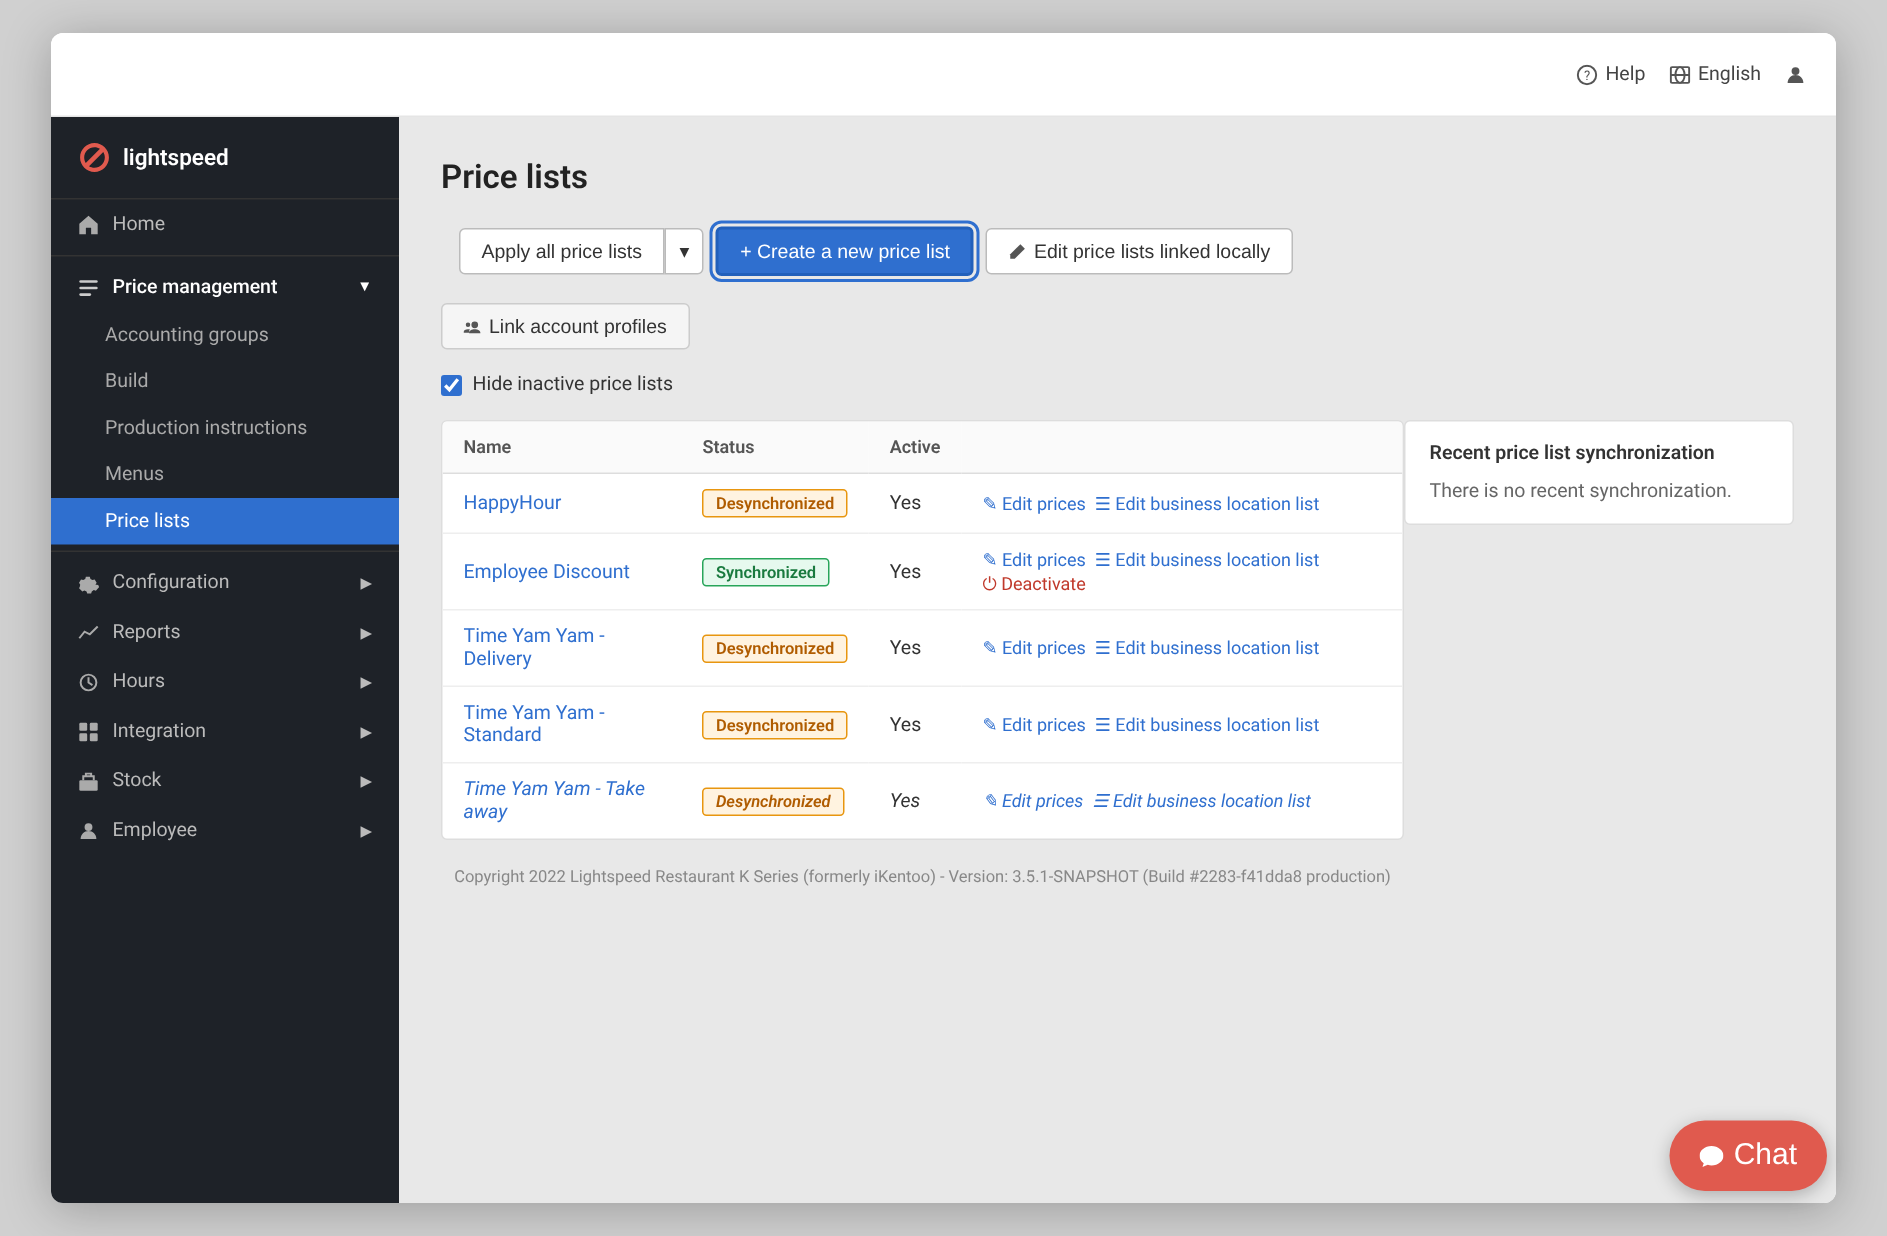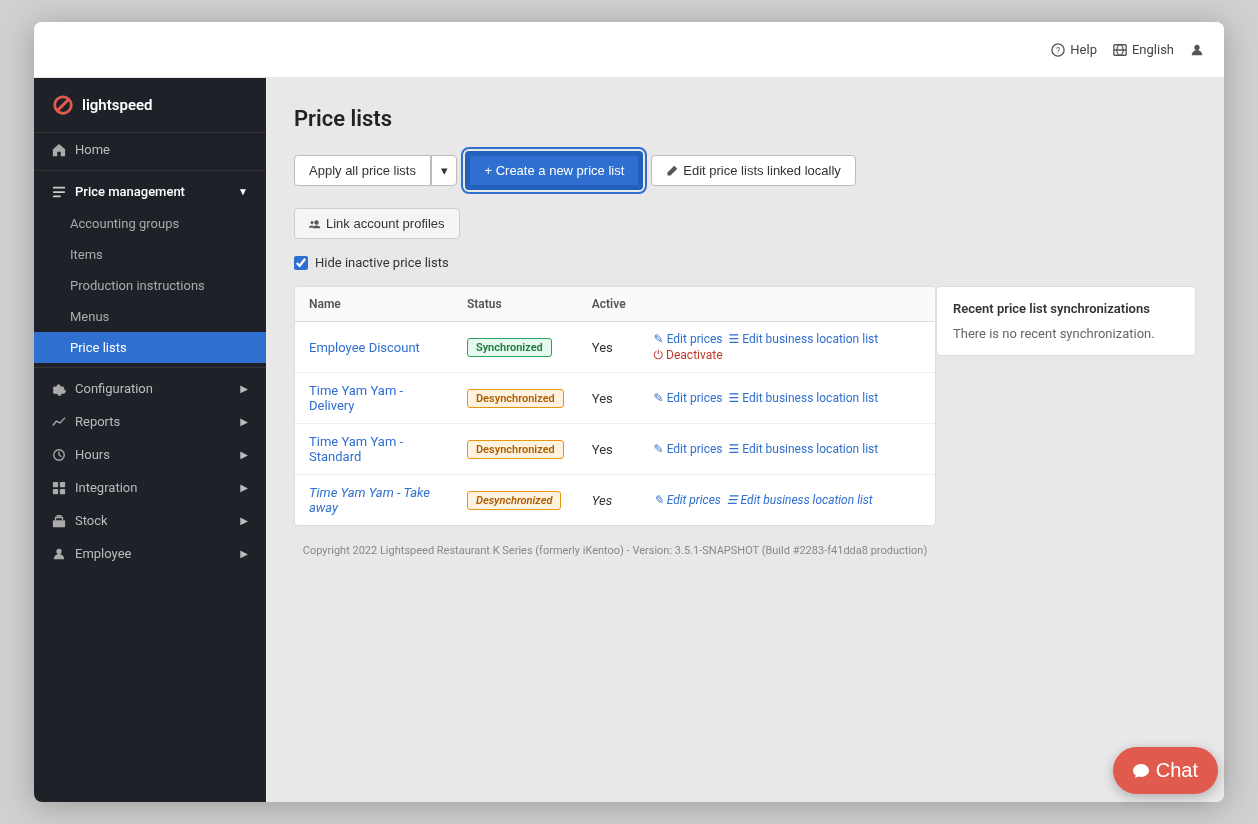--- a/index.html
+++ b/index.html
@@ -27,23 +27,23 @@
     .sidebar-divider { height: 1px; background: #333; margin: 4px 0; }
     .chevron { font-size: 10px; margin-left: auto; }
 
     
     .content { flex: 1; background: #e8e8e8; overflow-y: auto; padding: 28px 28px 20px 28px; display: flex; flex-direction: column; gap: 16px; }
 
     .page-title { font-size: 22px; font-weight: 600; color: #222; margin-bottom: 4px; }
 
     .toolbar { display: flex; align-items: center; gap: 8px; flex-wrap: wrap; }
 
-    .btn { display: inline-flex; align-items: center; gap: 5px; padding: 7px 14px; border-radius: 4px; border: 5px solid #7f1d1d; background: #fff; color: #333; font-size: 13px; cursor: pointer; white-space: nowrap; }
+    .btn { display: inline-flex; align-items: center; gap: 5px; padding: 7px 14px; border-radius: 4px; border: 2px solid #7f1d1d; background: #fff; color: #333; font-size: 13px; cursor: pointer; white-space: nowrap; }
     .btn-primary { background: #2f6fcf; color: #fff; border-color: #2260bb; font-weight: 500; outline: 2px solid #2f6fcf; outline-offset: 2px; }
-    .btn-split-left { border-right: none; border-radius: 4px 0 0 4px; }
+    .btn-split-left { border-right: none; border-radius: 4px 0 0 4px; margin-left: 12px; }
     .btn-split-right { border-radius: 0 4px 4px 0; padding: 7px 9px; border-left: 1px solid #bbb; }
     .btn-outline { border: 1px solid #bbb; }
     .btn-tag { background: #f5f5f5; border: 1px solid #ccc; }
 
     .checkbox-row { display: flex; align-items: center; gap: 7px; font-size: 13px; color: #333; }
     .checkbox-row input { width: 14px; height: 14px; accent-color: #2f6fcf; }
 
     
     .table-card { background: #fff; border-radius: 4px; overflow: hidden; border: 1px solid #ddd; }
     .table-card table { width: 100%; border-collapse: collapse; }
@@ -127,21 +127,21 @@
               <rect x="1" y="7" width="14" height="2" rx="1"></rect>
               <rect x="1" y="12" width="9" height="2" rx="1"></rect>
             </svg>
           <span>Price management</span>
           <span class="chevron">▼</span>
         </div>
         <div class="sidebar-subitem">
           <span>Accounting groups</span>
         </div>
         <div class="sidebar-subitem">
-          <span>Items</span>
+          <span>Build</span>
         </div>
         <div class="sidebar-subitem">
           <span>Production instructions</span>
         </div>
         <div class="sidebar-subitem">
           <span>Menus</span>
         </div>
         <div class="sidebar-subitem active">
           <span>Price lists</span>
         </div>
@@ -235,20 +235,31 @@
             <table>
               <thead>
                 <tr>
                   <th>Name</th>
                   <th>Status</th>
                   <th>Active</th>
                   <th></th>
                 </tr>
               </thead>
               <tbody id="price-list-rows">
+              <tr>
+                    <td><a class="price-list-name">HappyHour</a></td>
+                    <td><span class="badge badge-desync">Desynchronized</span></td>
+                    <td>Yes</td>
+                    <td>
+                      <div class="actions-cell">
+                        <a class="action-link"><span>✎ </span>Edit prices</a>
+                        <a class="action-link"><span>☰ </span>Edit business location list</a>
+                      </div>
+                    </td>
+                  </tr>
                   <tr>
                     <td><a class="price-list-name">Employee Discount</a></td>
                     <td><span class="badge badge-sync">Synchronized</span></td>
                     <td>Yes</td>
                     <td>
                       <div class="actions-cell">
                         <a class="action-link"><span>✎ </span>Edit prices</a>
                         <a class="action-link"><span>☰ </span>Edit business location list</a>
                         <a class="action-link action-link-red"><span>⏻ </span>Deactivate</a>
                       </div>
@@ -290,21 +301,21 @@
                 </tbody>
             </table>
           </div>
 
           <div class="footer">
             <span>Copyright 2022 Lightspeed Restaurant K Series (formerly iKentoo) - Version: 3.5.1-SNAPSHOT (Build #2283-f41dda8 production)</span>
           </div>
         </div>
 
         <div class="sync-panel">
-          <div class="sync-panel-title">Recent price list synchronizations</div>
+          <div class="sync-panel-title">Recent price list synchronization</div>
           <div class="sync-panel-empty">There is no recent synchronization.</div>
         </div>
       </div>
     </div>
   </div>
 </div>
 
 <button class="chat-btn">
   <svg width="16" height="16" viewBox="0 0 16 16" fill="#fff">
       <path d="M8 1C3.6 1 0 4 0 7.5c0 2 1.1 3.8 2.8 5L2 15l3.5-1.5C6.3 13.8 7.1 14 8 14c4.4 0 8-3 8-6.5S12.4 1 8 1z"></path>

